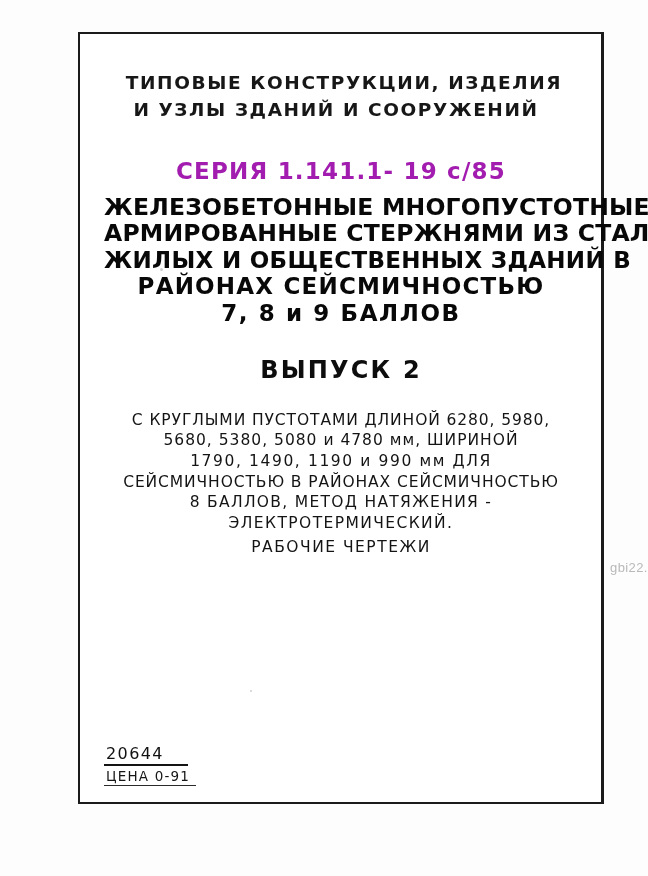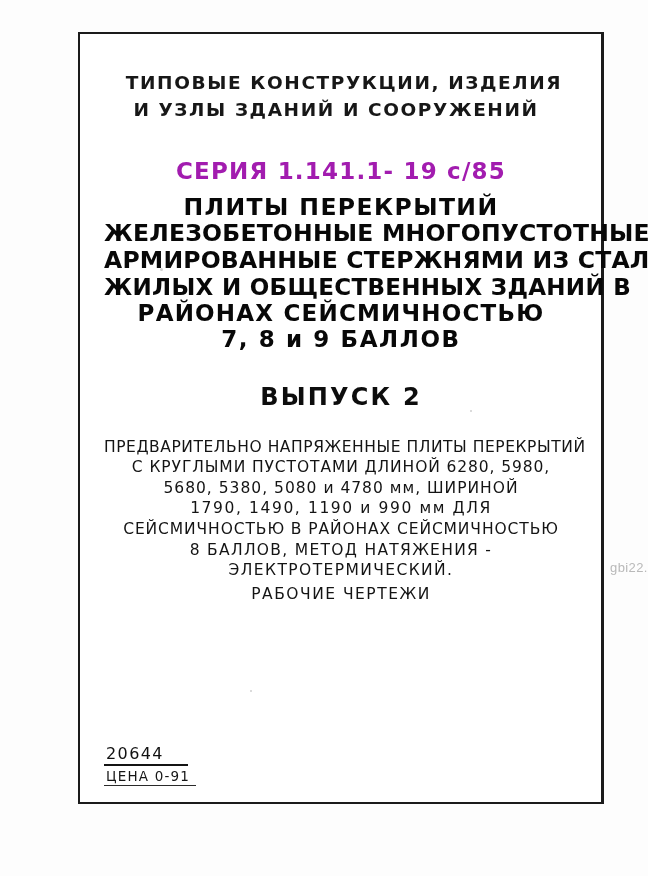--- a/index.html
+++ b/index.html
@@ -176,32 +176,30 @@
   <div class="content">
 
     <div class="top-head">
       <div class="l1">ТИПОВЫЕ  КОНСТРУКЦИИ, ИЗДЕЛИЯ</div>
       <div class="l2">И УЗЛЫ  ЗДАНИЙ И СООРУЖЕНИЙ</div>
     </div>
 
     <div class="series">СЕРИЯ 1.141.1- 19 с/85</div>
 
     <div class="title-block">
-      <span class="tl s1">ПЛИТЫ  ПЕРЕКРЫТИЙ</span>
       <span class="tl s2">ЖЕЛЕЗОБЕТОННЫЕ МНОГОПУСТОТНЫЕ,</span>
       <span class="tl s3">АРМИРОВАННЫЕ СТЕРЖНЯМИ ИЗ СТАЛИ</span>
       <span class="tl s5">ЖИЛЫХ И ОБЩЕСТВЕННЫХ ЗДАНИЙ  В</span>
       <span class="tl s6">РАЙОНАХ  СЕЙСМИЧНОСТЬЮ</span>
       <span class="tl s7">7, 8 и 9  БАЛЛОВ</span>
     </div>
 
     <div class="issue">ВЫПУСК 2</div>
 
     <div class="descr">
-      <span class="d1">ПРЕДВАРИТЕЛЬНО НАПРЯЖЕННЫЕ ПЛИТЫ ПЕРЕКРЫТИЙ</span>
       <span class="d2">С КРУГЛЫМИ ПУСТОТАМИ ДЛИНОЙ  6280, 5980,</span>
       <span class="d3">5680, 5380, 5080 и 4780 мм,    ШИРИНОЙ</span>
       <span class="d4">1790,  1490,  1190  и  990  мм  ДЛЯ</span>
       <span class="d5">СЕЙСМИЧНОСТЬЮ В РАЙОНАХ СЕЙСМИЧНОСТЬЮ</span>
       <span class="d6">8 БАЛЛОВ,  МЕТОД  НАТЯЖЕНИЯ -</span>
       <span class="d7">ЭЛЕКТРОТЕРМИЧЕСКИЙ.</span>
       <span class="d8">РАБОЧИЕ ЧЕРТЕЖИ</span>
     </div>
 
   </div>

